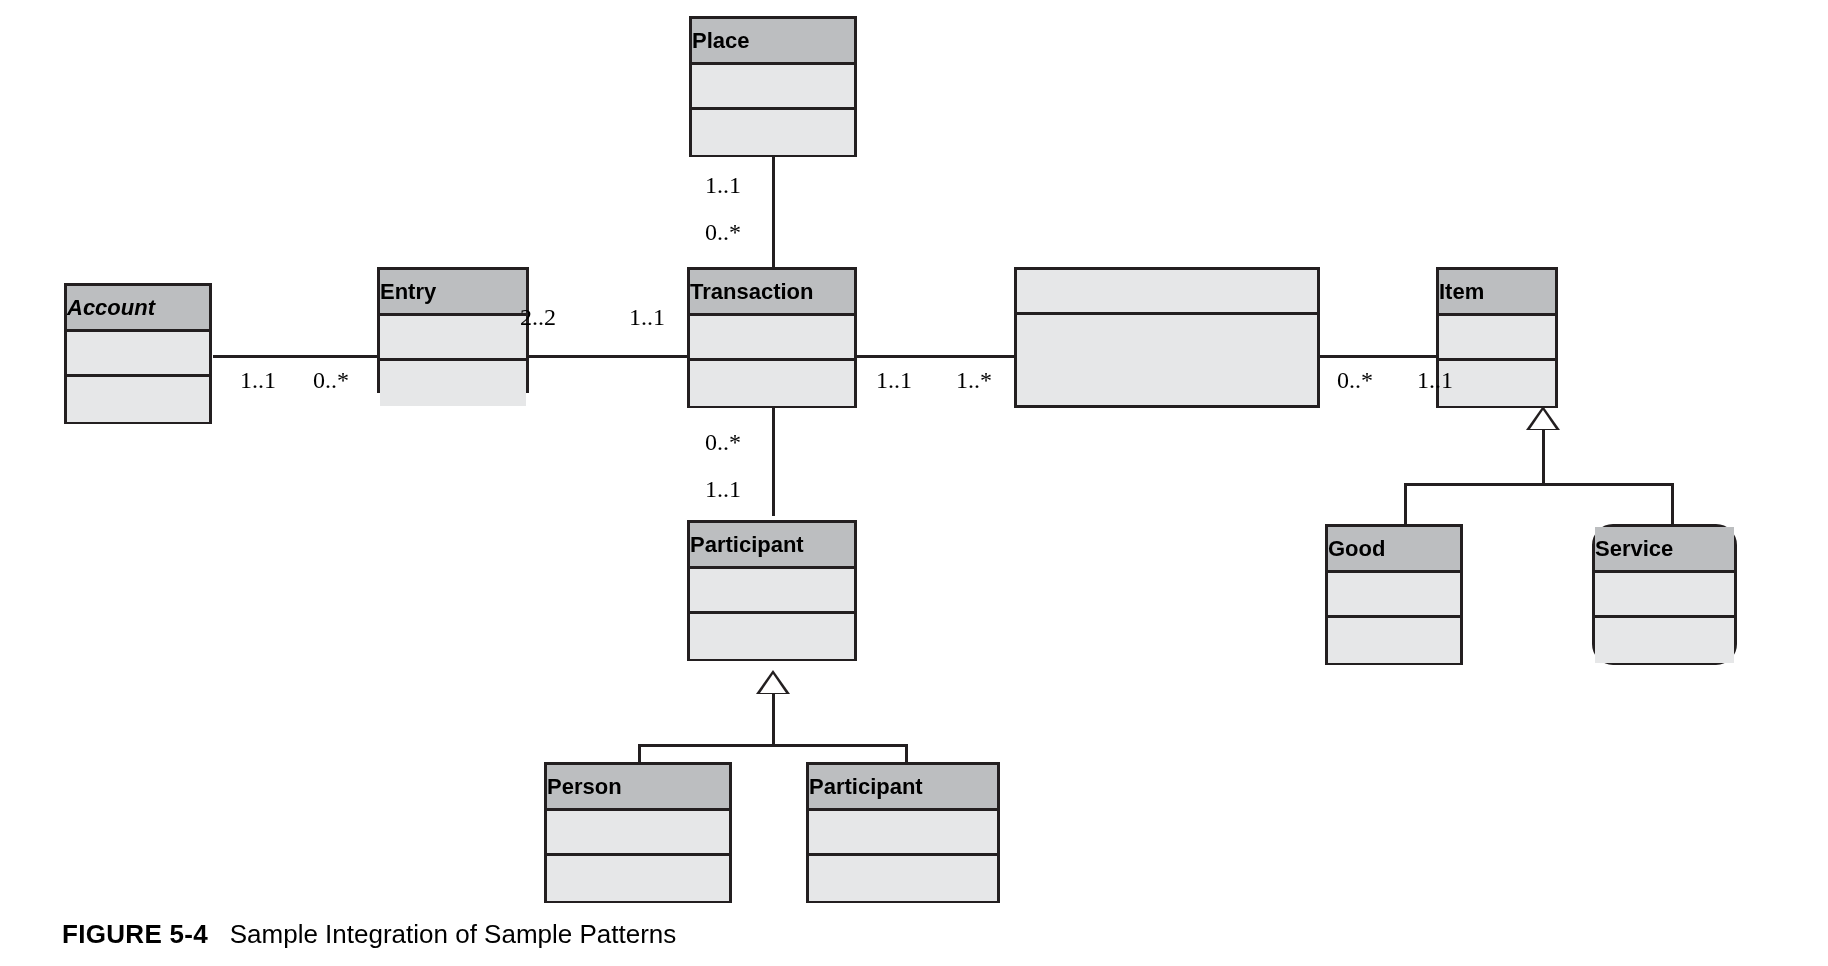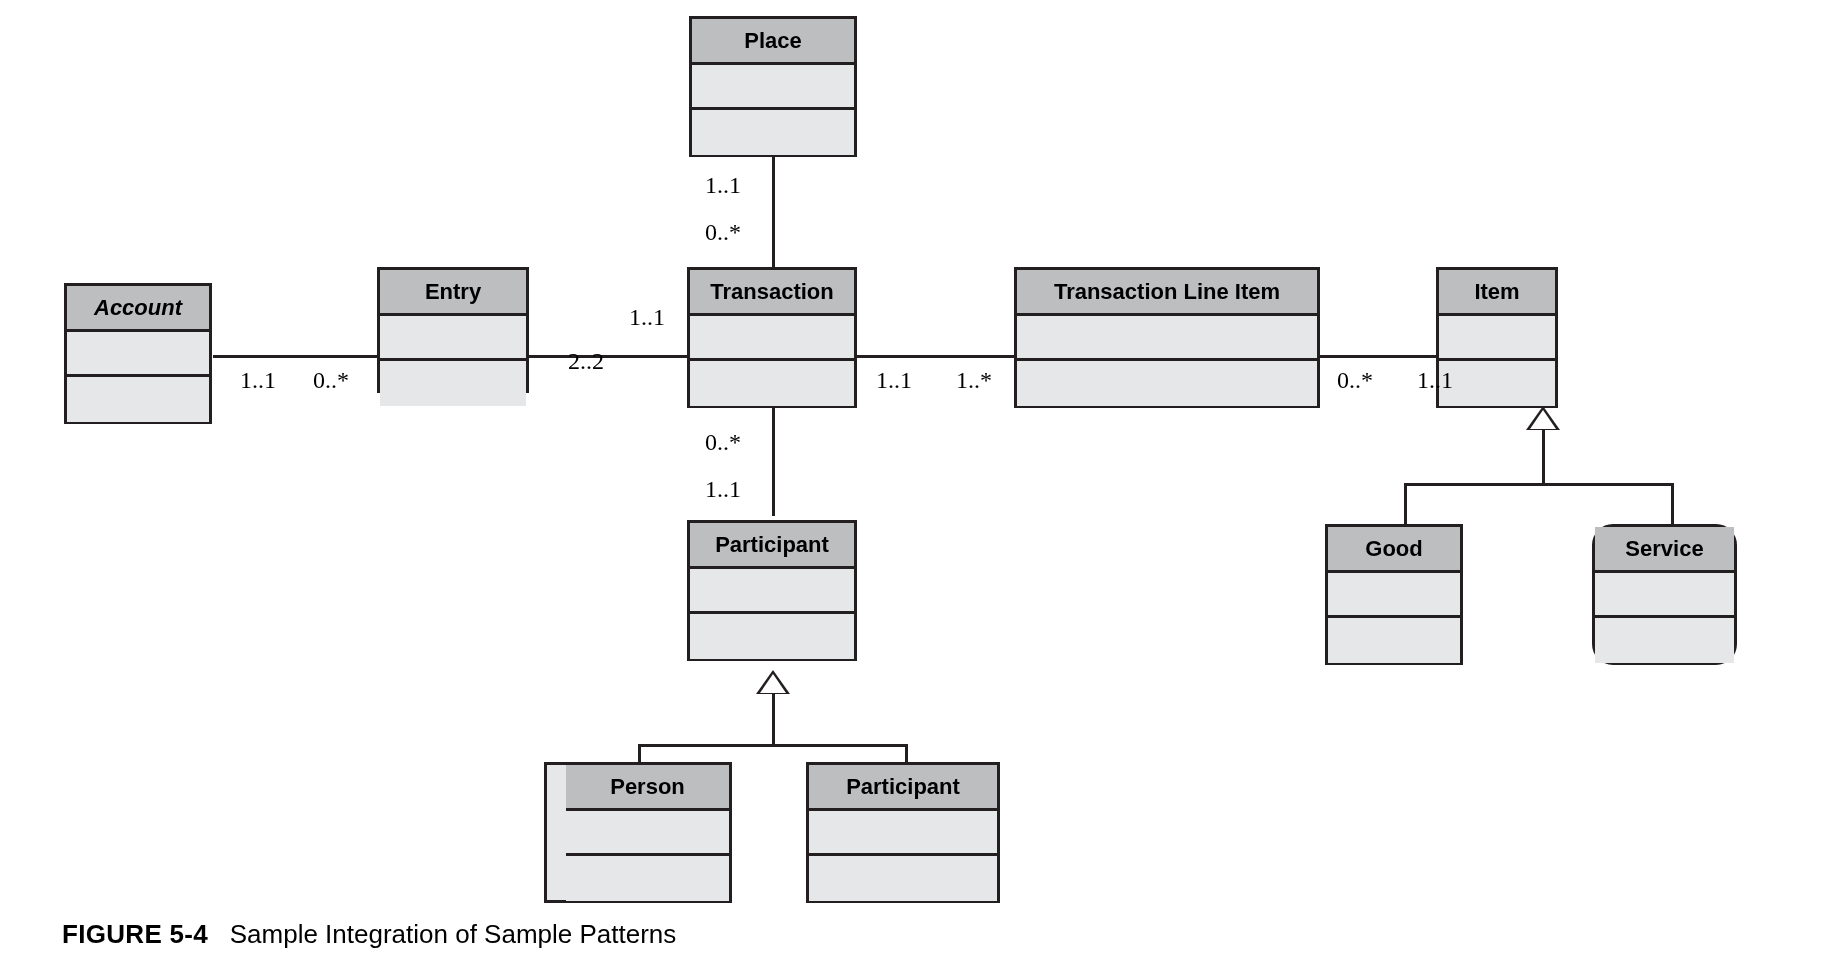--- a/index.html
+++ b/index.html
@@ -26,21 +26,21 @@
     border: 3px solid #231f20;
     background: #e6e7e8;
     z-index: 5;
   }
   .uml-header {
     box-sizing: border-box;
     background: #bcbec0;
     border-bottom: 3px solid #231f20;
     height: 46px;
     line-height: 44px;
-    text-align: center;
+    text-align: left;
     font-weight: bold;
     font-size: 22px;
     color: #000000;
     white-space: nowrap;
     overflow: hidden;
   }
   .uml-attrs {
     box-sizing: border-box;
     background: #e6e7e8;
     border-bottom: 3px solid #231f20;
@@ -163,21 +163,20 @@
     <div class="uml-ops"></div>
   </div>
 
   <div class="uml-class" style="left:687px; top:267px; width:170px; height:141px;">
     <div class="uml-header">Transaction</div>
     <div class="uml-attrs"></div>
     <div class="uml-ops"></div>
   </div>
 
   <div class="uml-class" style="left:1014px; top:267px; width:306px; height:141px;">
-    <div class="uml-header">Transaction Line Item</div>
     <div class="uml-attrs"></div>
     <div class="uml-ops"></div>
   </div>
 
   <div class="uml-class" style="left:1436px; top:267px; width:122px; height:141px;">
     <div class="uml-header">Item</div>
     <div class="uml-attrs"></div>
     <div class="uml-ops"></div>
   </div>
 
@@ -192,39 +191,39 @@
     <div class="uml-attrs"></div>
     <div class="uml-ops"></div>
   </div>
 
   <div class="uml-class" style="left:687px; top:520px; width:170px; height:141px;">
     <div class="uml-header">Participant</div>
     <div class="uml-attrs"></div>
     <div class="uml-ops"></div>
   </div>
 
-  <div class="uml-class" style="left:544px; top:762px; width:188px; height:141px;padding-left:19px;">
+  <div class="uml-class" style="left:544px; top:762px; width:188px; height:141px;">
     <div class="uml-header">Person</div>
     <div class="uml-attrs"></div>
     <div class="uml-ops"></div>
   </div>
 
   <div class="uml-class" style="left:806px; top:762px; width:194px; height:141px;">
     <div class="uml-header">Participant</div>
     <div class="uml-attrs"></div>
     <div class="uml-ops"></div>
   </div>
 
   <div class="mult" style="left:705px; top:172px;">1..1</div>
   <div class="mult" style="left:705px; top:219px;">0..*</div>
 
   <div class="mult" style="left:240px; top:367px;">1..1</div>
   <div class="mult" style="left:313px; top:367px;">0..*</div>
 
-  <div class="mult" style="left:568px; top:304px;margin-top:44px;">2..2</div>
+  <div class="mult" style="left:520px; top:304px;">2..2</div>
   <div class="mult" style="left:629px; top:304px;">1..1</div>
 
   <div class="mult" style="left:876px; top:367px;">1..1</div>
   <div class="mult" style="left:956px; top:367px;">1..*</div>
 
   <div class="mult" style="left:1337px; top:367px;">0..*</div>
   <div class="mult" style="left:1417px; top:367px;">1..1</div>
 
   <div class="mult" style="left:705px; top:429px;">0..*</div>
   <div class="mult" style="left:705px; top:476px;">1..1</div>

